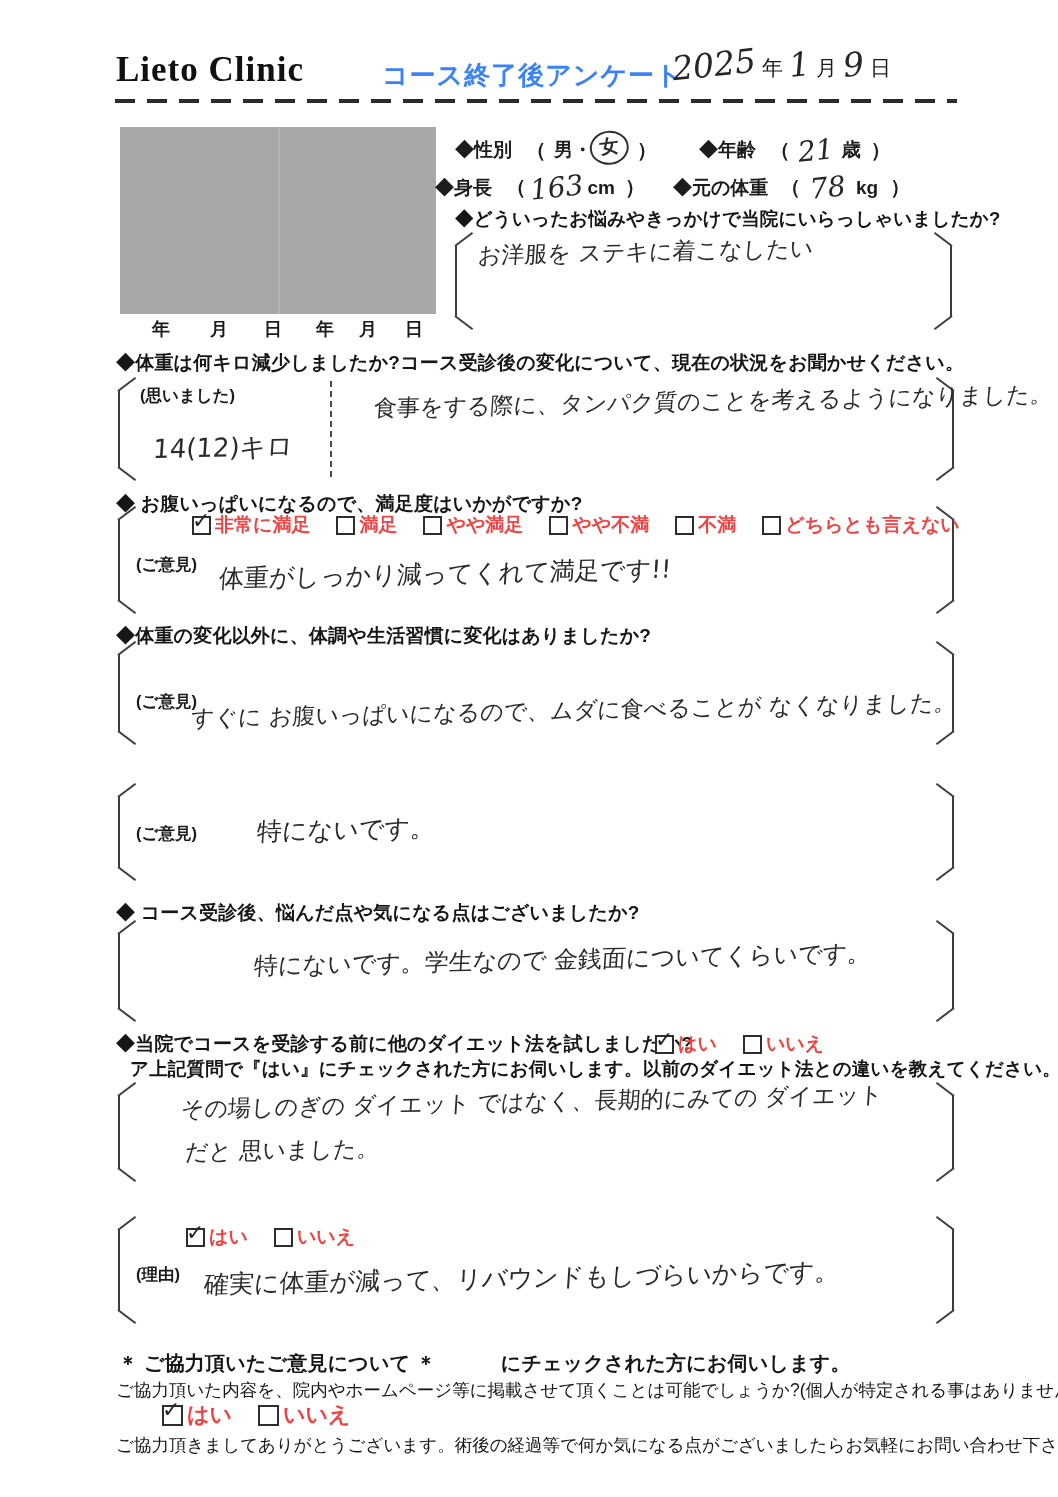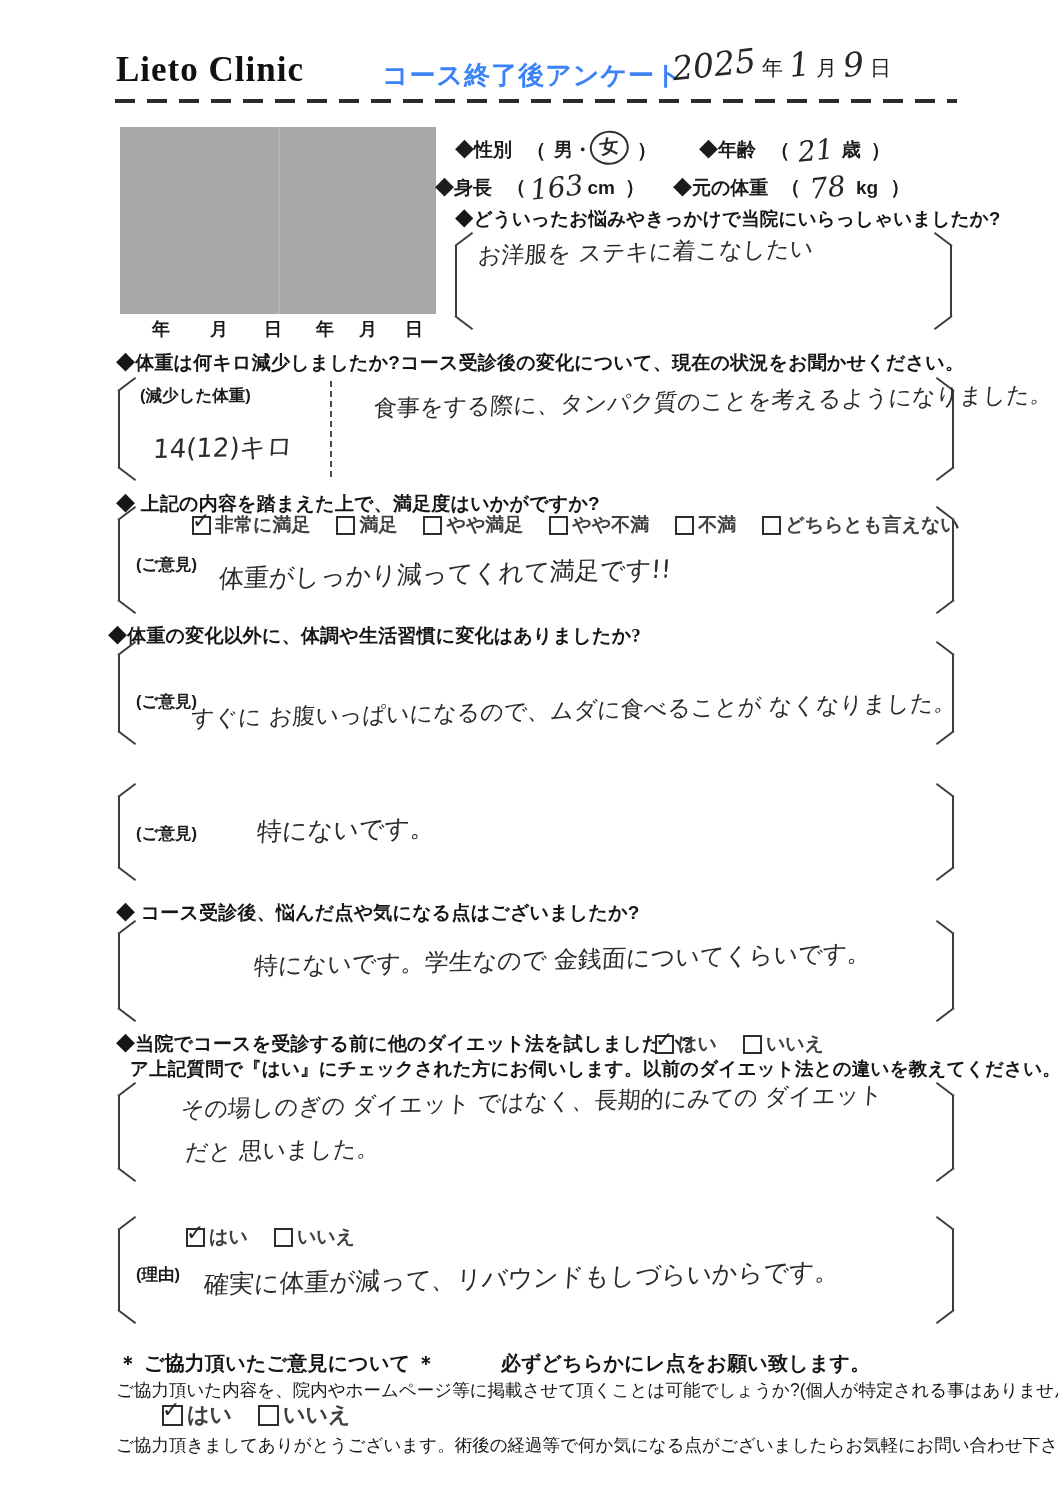--- a/index.html
+++ b/index.html
@@ -22,21 +22,21 @@
   .br .d{width:22px;height:2px;}
   .br-l .d1{left:0;top:13px;transform-origin:0 50%;transform:rotate(-37deg);}
   .br-l .d2{left:0;bottom:13px;transform-origin:0 50%;transform:rotate(37deg);}
   .br-r .d1{right:0;top:13px;transform-origin:100% 50%;transform:rotate(37deg);}
   .br-r .d2{right:0;bottom:13px;transform-origin:100% 50%;transform:rotate(-37deg);}
   
   .cb{display:inline-block;width:15px;height:15px;border:2px solid #2d2d2d;position:relative;
       vertical-align:-2px;margin-right:4px;background:#fff;}
   .cb.checked::after{content:"✓";position:absolute;left:-2px;top:-10px;font-size:22px;
       font-weight:700;color:#232323;font-family:"DejaVu Sans",sans-serif;}
-  .cb-label{font-size:19px;font-weight:700;color:#404040;}
+  .cb-label{font-size:19px;font-weight:700;color:#ef4444;}
   .optrow{display:flex;align-items:center;white-space:nowrap;}
   .optrow .opt{margin-right:26px;display:flex;align-items:center;}
   .dashline{height:4px;background:repeating-linear-gradient(90deg,#2b2b2b 0 20px,transparent 20px 32px);}
   .circle{display:inline-block;border:2.2px solid #2f2f2f;border-radius:50%;padding:1px 8px 3px 8px;
       transform:rotate(-7deg);}
   .paren{font-size:20px;font-weight:700;}
   .plabel{font-size:19px;font-weight:700;white-space:nowrap;}
   .photo{background:#a8a8a8;}
   .photo::after{content:"";position:absolute;left:50%;top:0;bottom:0;width:2px;background:#b3b3b3;}
   .datechar{font-size:18px;font-weight:700;color:#1a1a1a;position:absolute;top:0;}
@@ -119,27 +119,27 @@
     <span class="br br-l">
         <i class="v"></i>
         <i class="d d1"></i>
         <i class="d d2"></i>
       </span>
     <span class="br br-r">
         <i class="v"></i>
         <i class="d d1"></i>
         <i class="d d2"></i>
       </span>
-    <span class="small" style="position:absolute;left:22px;top:8px;">(減少した体重)</span>
+    <span class="small" style="position:absolute;left:22px;top:8px;">(思いました)</span>
     <span class="hw" style="position:absolute;left:34px;top:55px;font-size:26px;">14(12)キロ</span>
     <span class="vdash" style="left:212px;top:4px;bottom:4px;"></span>
     <span class="hw" style="position:absolute;left:255px;top:16px;font-size:23px;">食事をする際に、タンパク質のことを考えるようになりました。</span>
   </div>
 
-  <div class="abs q" style="left:116px;top:491px;">◆ 上記の内容を踏まえた上で、満足度はいかがですか?</div>
+  <div class="abs q" style="left:116px;top:491px;">◆ お腹いっぱいになるので、満足度はいかがですか?</div>
   <div class="abox" style="left:118px;top:506px;width:836px;height:108px;">
     <span class="br br-l">
         <i class="v"></i>
         <i class="d d1"></i>
         <i class="d d2"></i>
       </span>
     <span class="br br-r">
         <i class="v"></i>
         <i class="d d1"></i>
         <i class="d d2"></i>
@@ -167,21 +167,21 @@
         </span>
       <span class="opt">
           <span class="cb"></span>
           <span class="cb-label">どちらとも言えない</span>
         </span>
     </div>
     <span class="small" style="position:absolute;left:18px;top:48px;">(ご意見)</span>
     <span class="hw" style="position:absolute;left:100px;top:56px;font-size:25px;">体重がしっかり減ってくれて満足です!!</span>
   </div>
 
-  <div class="abs q" style="left:108px;top:623px;font-family:Liberation Serif, serif;">◆体重の変化以外に、体調や生活習慣に変化はありましたか?</div>
+  <div class="abs q" style="left:116px;top:623px;">◆体重の変化以外に、体調や生活習慣に変化はありましたか?</div>
   <div class="abox" style="left:118px;top:641px;width:836px;height:104px;">
     <span class="br br-l">
         <i class="v"></i>
         <i class="d d1"></i>
         <i class="d d2"></i>
       </span>
     <span class="br br-r">
         <i class="v"></i>
         <i class="d d1"></i>
         <i class="d d2"></i>
@@ -267,21 +267,21 @@
           <span class="cb"></span>
           <span class="cb-label">いいえ</span>
         </span>
     </div>
     <span class="small" style="position:absolute;left:18px;top:48px;">(理由)</span>
     <span class="hw" style="position:absolute;left:85px;top:52px;font-size:25px;">確実に体重が減って、リバウンドもしづらいからです。</span>
   </div>
 
   <div class="abs" style="left:118px;top:1350px;white-space:nowrap;">
     <span class="q" style="font-size:20px;">＊ ご協力頂いたご意見について ＊</span>
-    <span class="q" style="font-size:20px;margin-left:60px;">必ずどちらかにレ点をお願い致します。</span>
+    <span class="q" style="font-size:20px;margin-left:60px;">にチェックされた方にお伺いします。</span>
   </div>
   <div class="abs" style="left:116px;top:1378px;font-size:17.5px;font-weight:400;color:#161616;white-space:nowrap;">ご協力頂いた内容を、院内やホームページ等に掲載させて頂くことは可能でしょうか?(個人が特定される事はありません)</div>
   <div class="abs optrow" style="left:162px;top:1400px;">
     <span class="opt">
         <span class="cb checked" style="width:17px;height:17px;"></span>
         <span class="cb-label" style="font-size:22px;">はい</span>
       </span>
     <span class="opt">
         <span class="cb" style="width:17px;height:17px;"></span>
         <span class="cb-label" style="font-size:22px;">いいえ</span>

